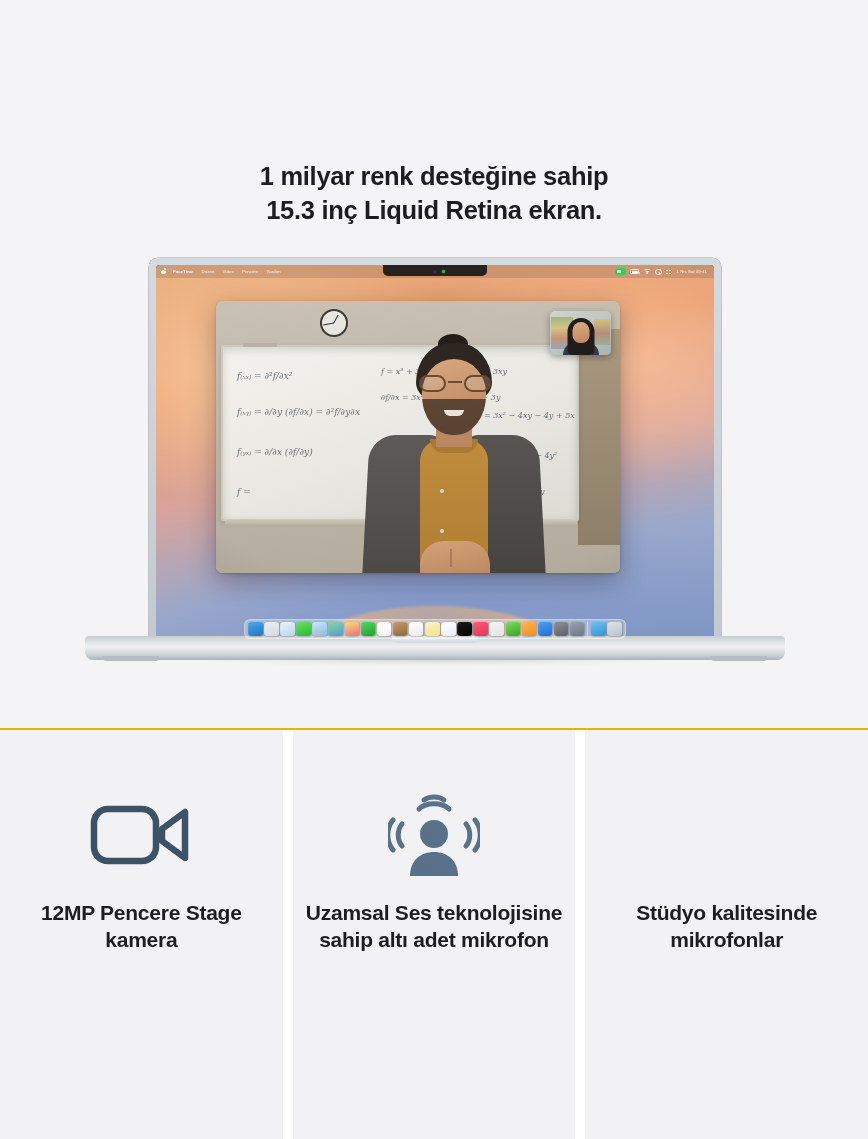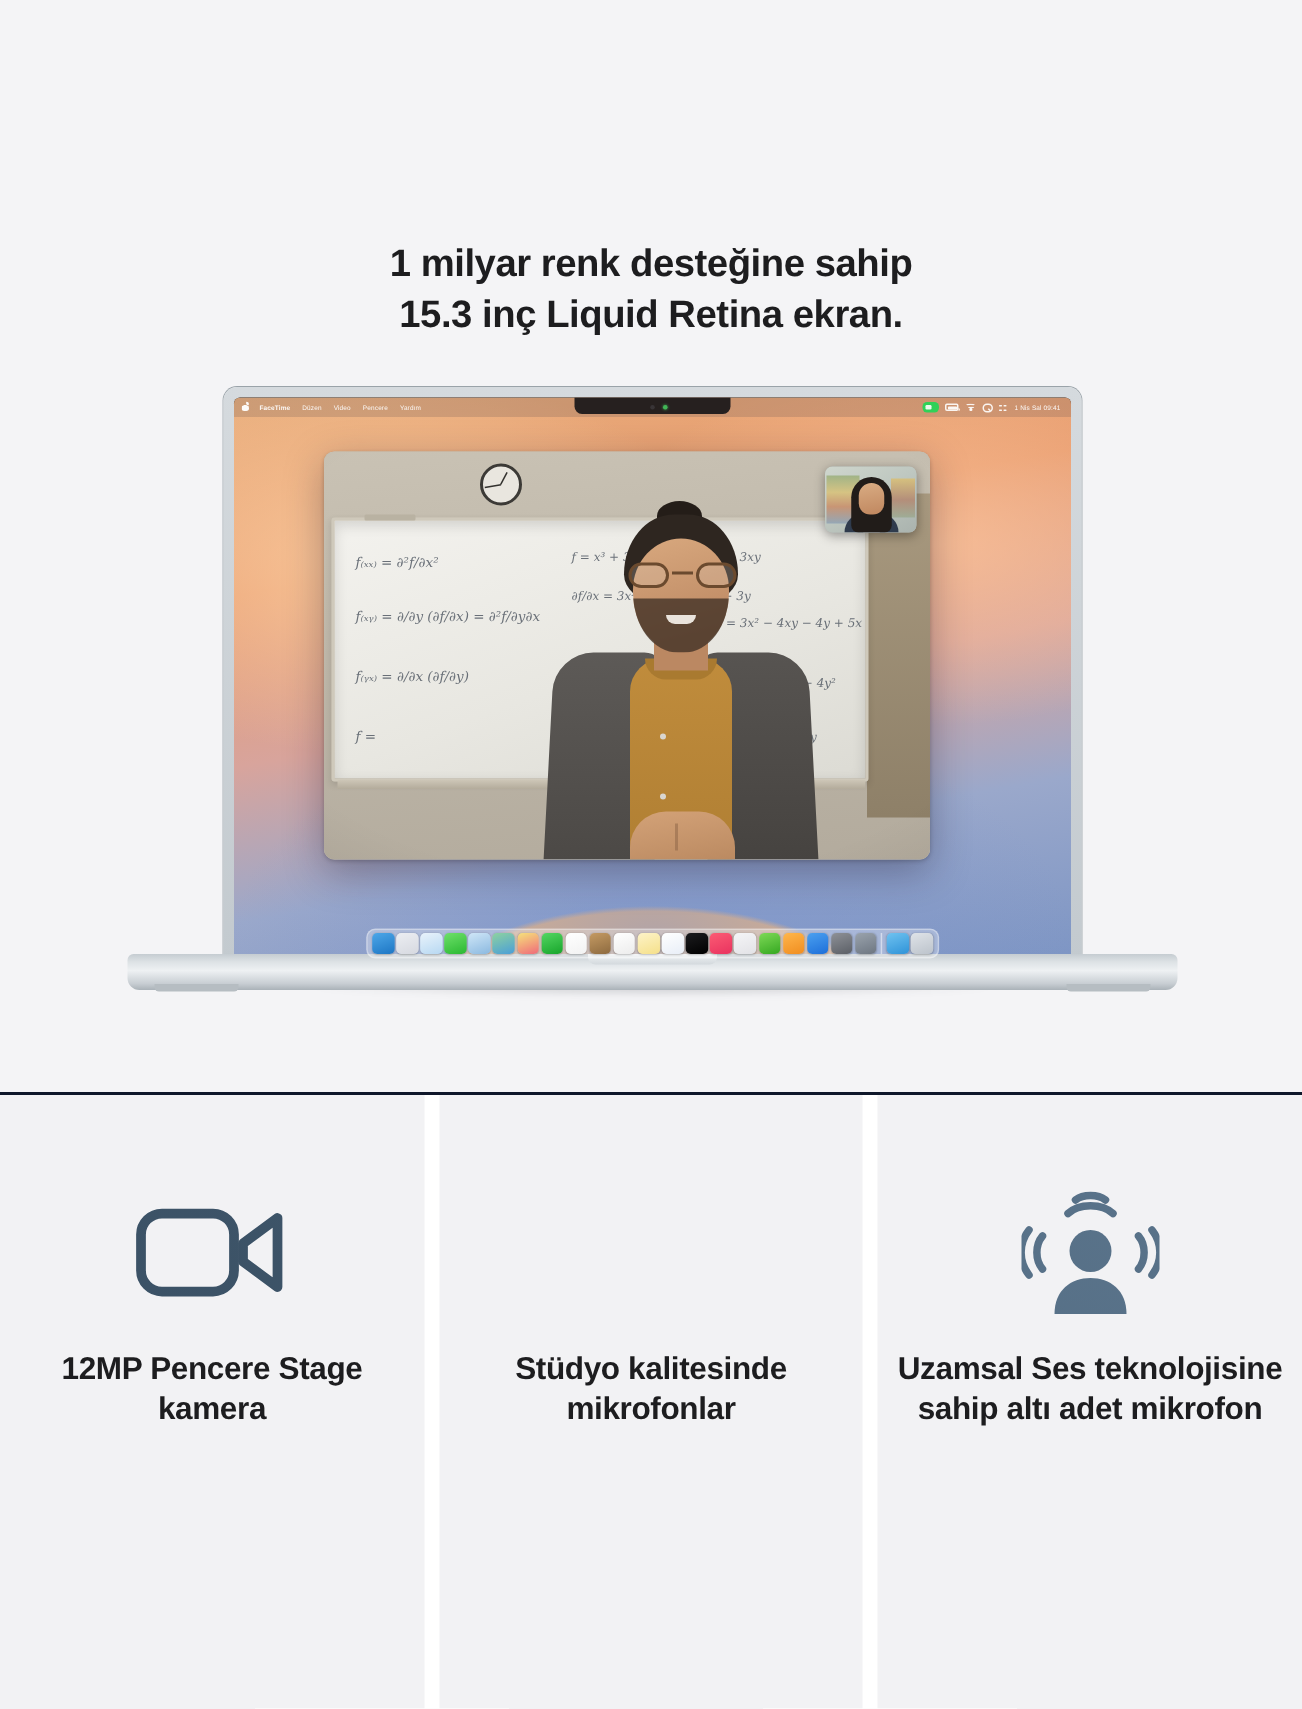--- a/index.html
+++ b/index.html
@@ -2,21 +2,21 @@
 <html><head>
 <meta charset="utf-8">
 <style>
   * { box-sizing: border-box; margin: 0; padding: 0; }
   html, body {
     width: 868px; height: 1139px;
     background: #ffffff;
     font-family: "Liberation Sans", sans-serif;
     overflow: hidden;
   }
-  .page { position: relative; width: 868px; height: 1033px; background: #0f172a; }
+  .page { position: relative; width: 868px; height: 1033px; background: #eab308; }
 
   
   .hero {
     position: absolute; left: 0; top: 0; width: 868px; height: 728px;
     background: #f4f4f6;
   }
   .headline {
     position: absolute; left: 0; top: 160px; width: 868px;
     text-align: center;
     font-size: 25.5px; font-weight: bold; line-height: 1.33;
@@ -564,42 +564,20 @@
           </defs>
           <rect x="4" y="8" width="62" height="52" rx="14" stroke="url(#g1)" stroke-width="6.5"></rect>
           <path d="M72 28 L95 11 V57 L72 40 Z" stroke="url(#g1)" stroke-width="6.5" stroke-linejoin="round"></path>
         </svg>
       </div>
       <div class="card-label">12MP Pencere Stage kamera</div>
     </div>
 
     <div class="card">
       <div class="card-icon">
-        <svg width="86" height="76" viewBox="0 0 86 76" fill="none">
-          <defs>
-            <linearGradient id="g2" x1="0" y1="76" x2="86" y2="0">
-              <stop offset="0" stop-color="#1b2f42"></stop>
-              <stop offset="1" stop-color="#a6bdd1"></stop>
-            </linearGradient>
-          </defs>
-          <g stroke="url(#g2)" stroke-width="6" stroke-linecap="round">
-            <line x1="4" y1="34" x2="4" y2="48"></line>
-            <line x1="19" y1="20" x2="19" y2="60"></line>
-            <line x1="34" y1="4" x2="34" y2="72"></line>
-            <line x1="49" y1="24" x2="49" y2="56"></line>
-            <line x1="64" y1="12" x2="64" y2="66"></line>
-            <line x1="79" y1="30" x2="79" y2="50"></line>
-          </g>
-        </svg>
-      </div>
-      <div class="card-label">Stüdyo kalitesinde mikrofonlar</div>
-    </div>
-
-    <div class="card">
-      <div class="card-icon">
         <svg width="92" height="82" viewBox="0 0 92 82" fill="none">
           <defs>
             <linearGradient id="g3" x1="10" y1="82" x2="82" y2="0">
               <stop offset="0" stop-color="#1c3145"></stop>
               <stop offset="1" stop-color="#93b1cb"></stop>
             </linearGradient>
           </defs>
           <circle cx="46" cy="40" r="14" fill="url(#g3)"></circle>
           <path d="M22 82 C22 66 33 58 46 58 C59 58 70 66 70 82 Z" fill="url(#g3)"></path>
           <g stroke="url(#g3)" stroke-width="5" stroke-linecap="round" fill="none">
@@ -608,14 +586,36 @@
             <path d="M14 30 C9 36 9 46 14 52"></path>
             <path d="M5 26 C-2 35 -2 47 5 56"></path>
             <path d="M78 30 C83 36 83 46 78 52"></path>
             <path d="M87 26 C94 35 94 47 87 56"></path>
           </g>
         </svg>
       </div>
       <div class="card-label">Uzamsal Ses teknolojisine sahip altı adet mikrofon</div>
     </div>
 
+    <div class="card">
+      <div class="card-icon">
+        <svg width="86" height="76" viewBox="0 0 86 76" fill="none">
+          <defs>
+            <linearGradient id="g2" x1="0" y1="76" x2="86" y2="0">
+              <stop offset="0" stop-color="#1b2f42"></stop>
+              <stop offset="1" stop-color="#a6bdd1"></stop>
+            </linearGradient>
+          </defs>
+          <g stroke="url(#g2)" stroke-width="6" stroke-linecap="round">
+            <line x1="4" y1="34" x2="4" y2="48"></line>
+            <line x1="19" y1="20" x2="19" y2="60"></line>
+            <line x1="34" y1="4" x2="34" y2="72"></line>
+            <line x1="49" y1="24" x2="49" y2="56"></line>
+            <line x1="64" y1="12" x2="64" y2="66"></line>
+            <line x1="79" y1="30" x2="79" y2="50"></line>
+          </g>
+        </svg>
+      </div>
+      <div class="card-label">Stüdyo kalitesinde mikrofonlar</div>
+    </div>
+
   </section>
 </div>
 
 </body></html>

